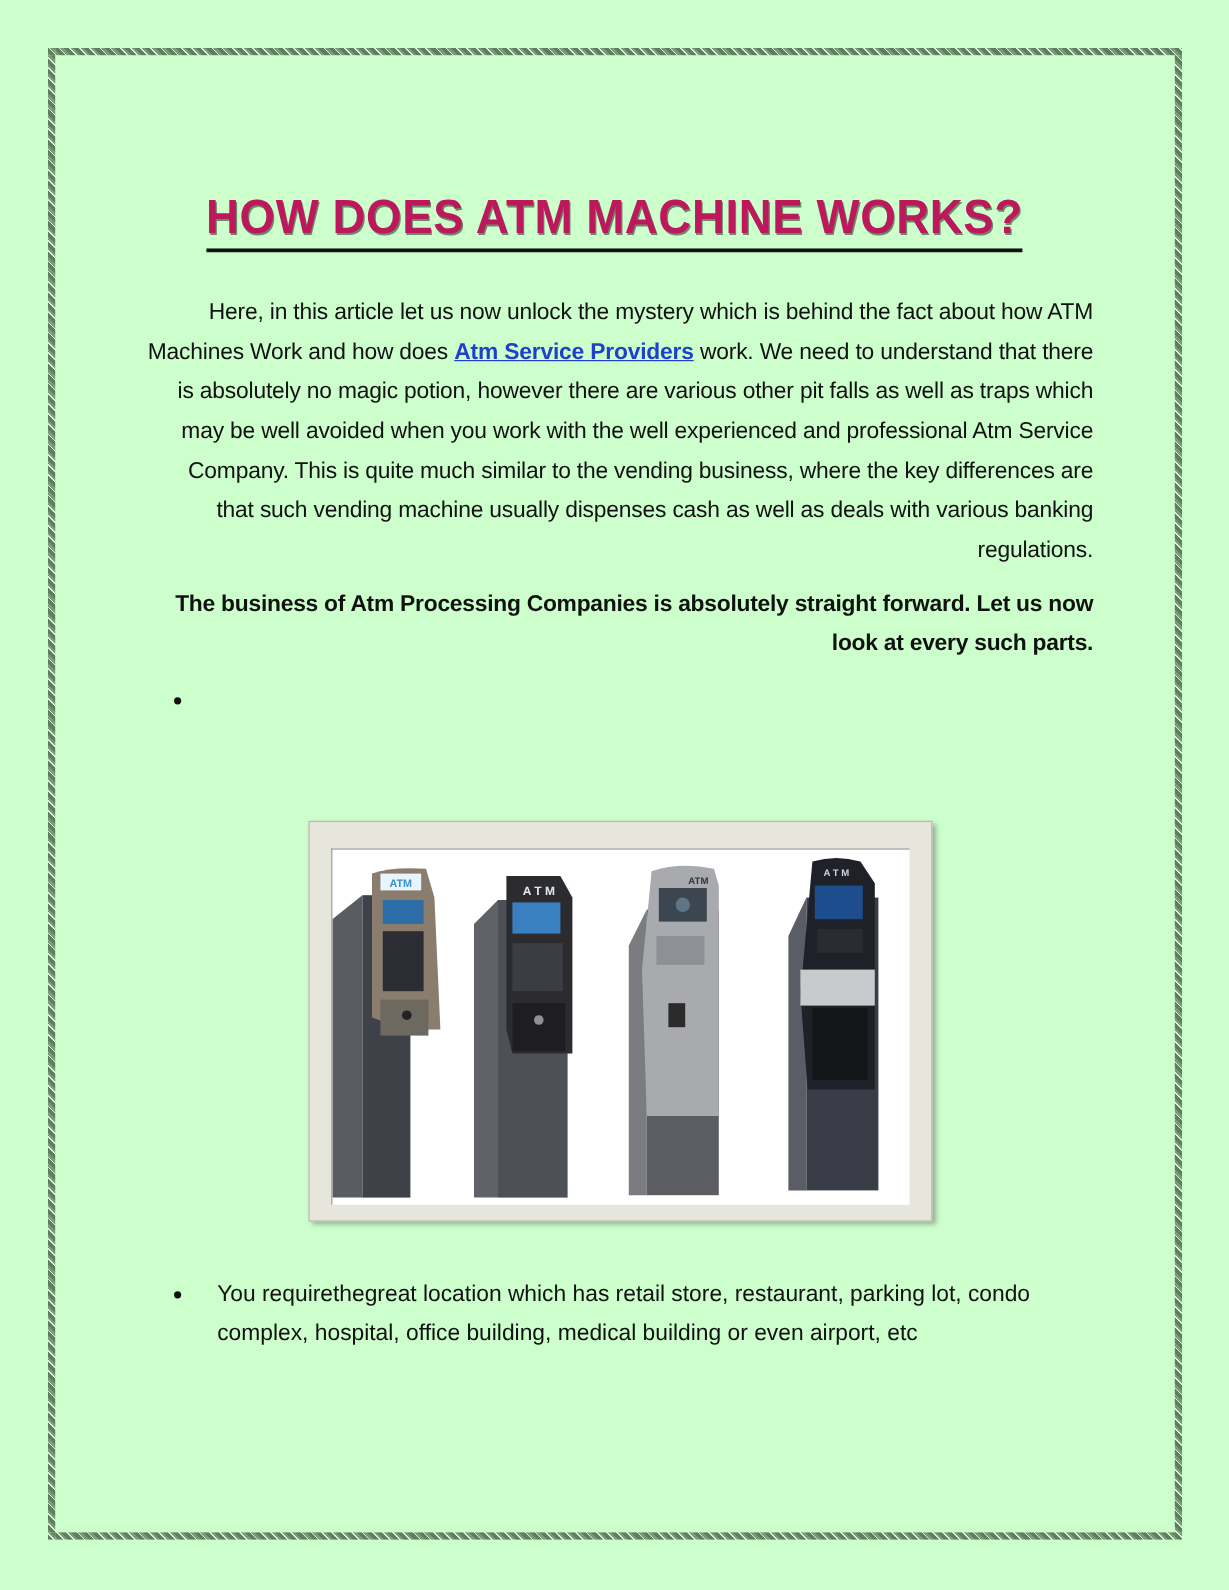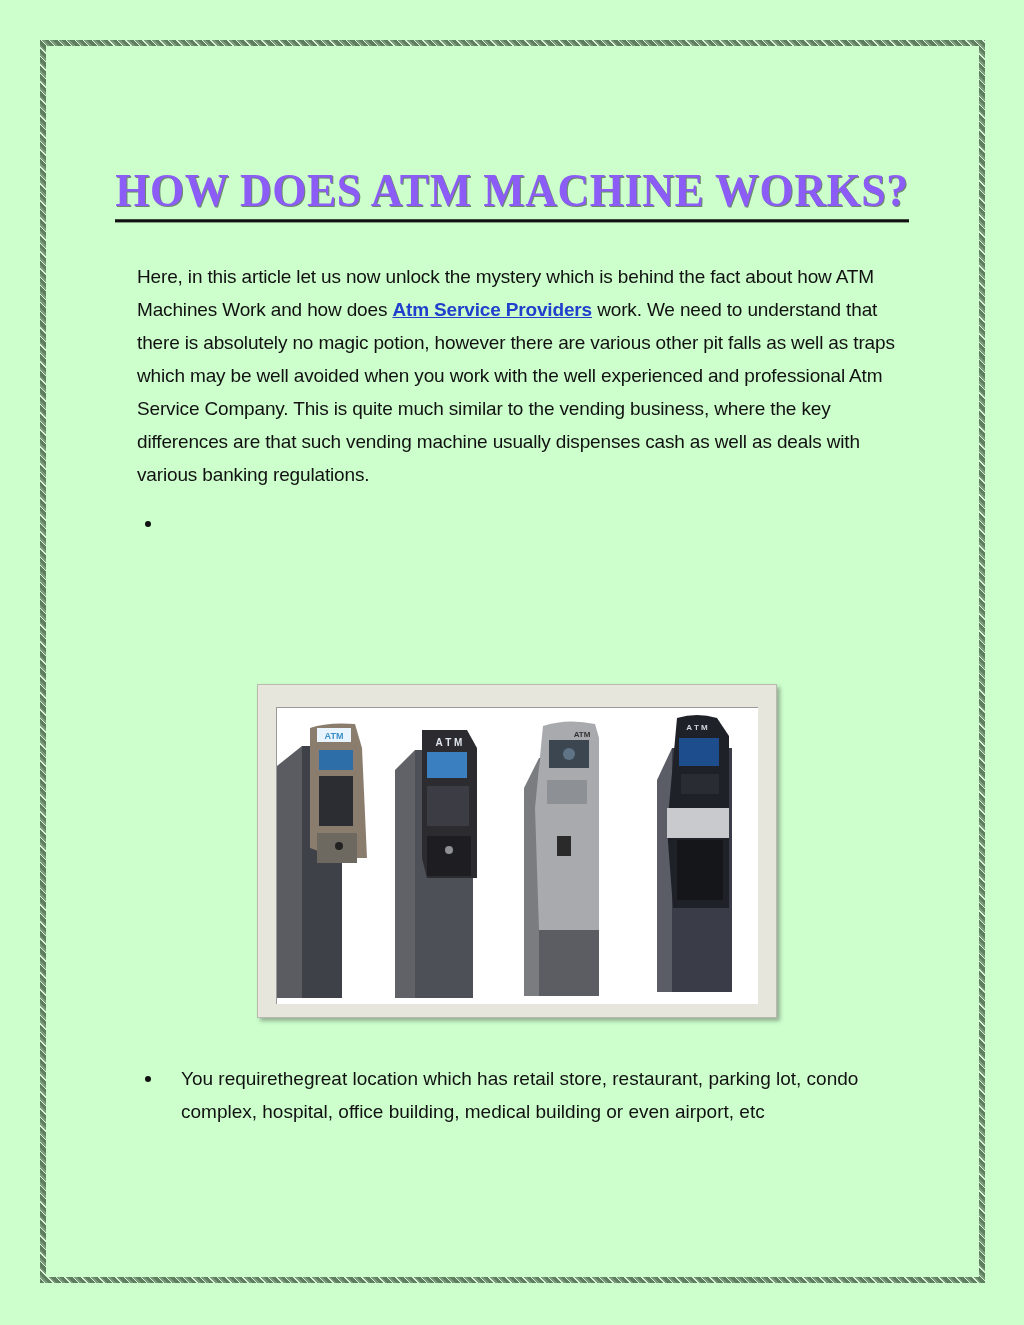--- a/index.html
+++ b/index.html
@@ -16,41 +16,41 @@
     left: 40px; top: 40px;
     width: 945px; height: 1243px;
     box-sizing: border-box;
     border: 6px solid transparent;
     border-image: repeating-linear-gradient(45deg, #5d7f5d 0px, #5d7f5d 3px, #d9f2d9 3px, #d9f2d9 4px, #7a9a7a 4px, #7a9a7a 6px) 6;
   }
   .title {
     position: absolute;
     left: 0; right: 0; top: 136px;
     text-align: center;
-    font-family: Liberation Serif, serif;
+    font-family: Liberation Sans, sans-serif;
     font-weight: bold;
-    font-size: 44px;
+    font-size: 38px;
     letter-spacing: 0.5px;
-    color: #8b5cf6;
+    color: #be185d;
     text-shadow: 1px 1px 0 #6a8a6a;
   }
   .title span {
     display: inline-block;
     border-bottom: 3px solid #111;
     padding-bottom: 2px;
     transform: scaleY(1.05);
   }
   .content {
     position: absolute;
     left: 121px; top: 244px;
     width: 790px;
     font-size: 19px;
     line-height: 33px;
   }
-  .content p { margin: 16px; }
+  .content p { margin: 0; text-align: right; }
   .para1 { letter-spacing: -0.15px; }
   .link { color: #1f3fcc; font-weight: bold; text-decoration: underline; }
   .bold-para { font-weight: bold; margin-top: 12px !important; letter-spacing: -0.2px; }
   .bullet-item {
     position: relative;
     padding-left: 60px;
     margin-top: 14px;
   }
   .bullet-dot {
     position: absolute;
@@ -89,20 +89,21 @@
 
 <div class="page-border"></div>
 
 <h1 class="title">
   <span>HOW DOES ATM MACHINE WORKS?</span>
 </h1>
 
 <div class="content">
   <p class="para1"><span>Here, in this article let us now unlock the mystery which is behind the fact about how ATM Machines Work and how does </span><a class="link">Atm Service Providers</a><span> work. We need to understand that there is absolutely no magic potion, however there are various other pit falls as well as traps which may be well avoided when you work with the well experienced and professional Atm Service Company. This is quite much similar to the vending business, where the key differences are that such vending machine usually dispenses cash as well as deals with various banking regulations.</span></p>
 
+  <p class="bold-para">The business of Atm Processing Companies is absolutely straight forward. Let us now look at every such parts.</p>
 
   <div class="bullet-item">
     <span class="bullet-dot"></span>
   </div>
 </div>
 
 <div class="image-frame">
   <div class="image-inner">
     <svg width="481" height="296" viewBox="0 0 481 296">
 

